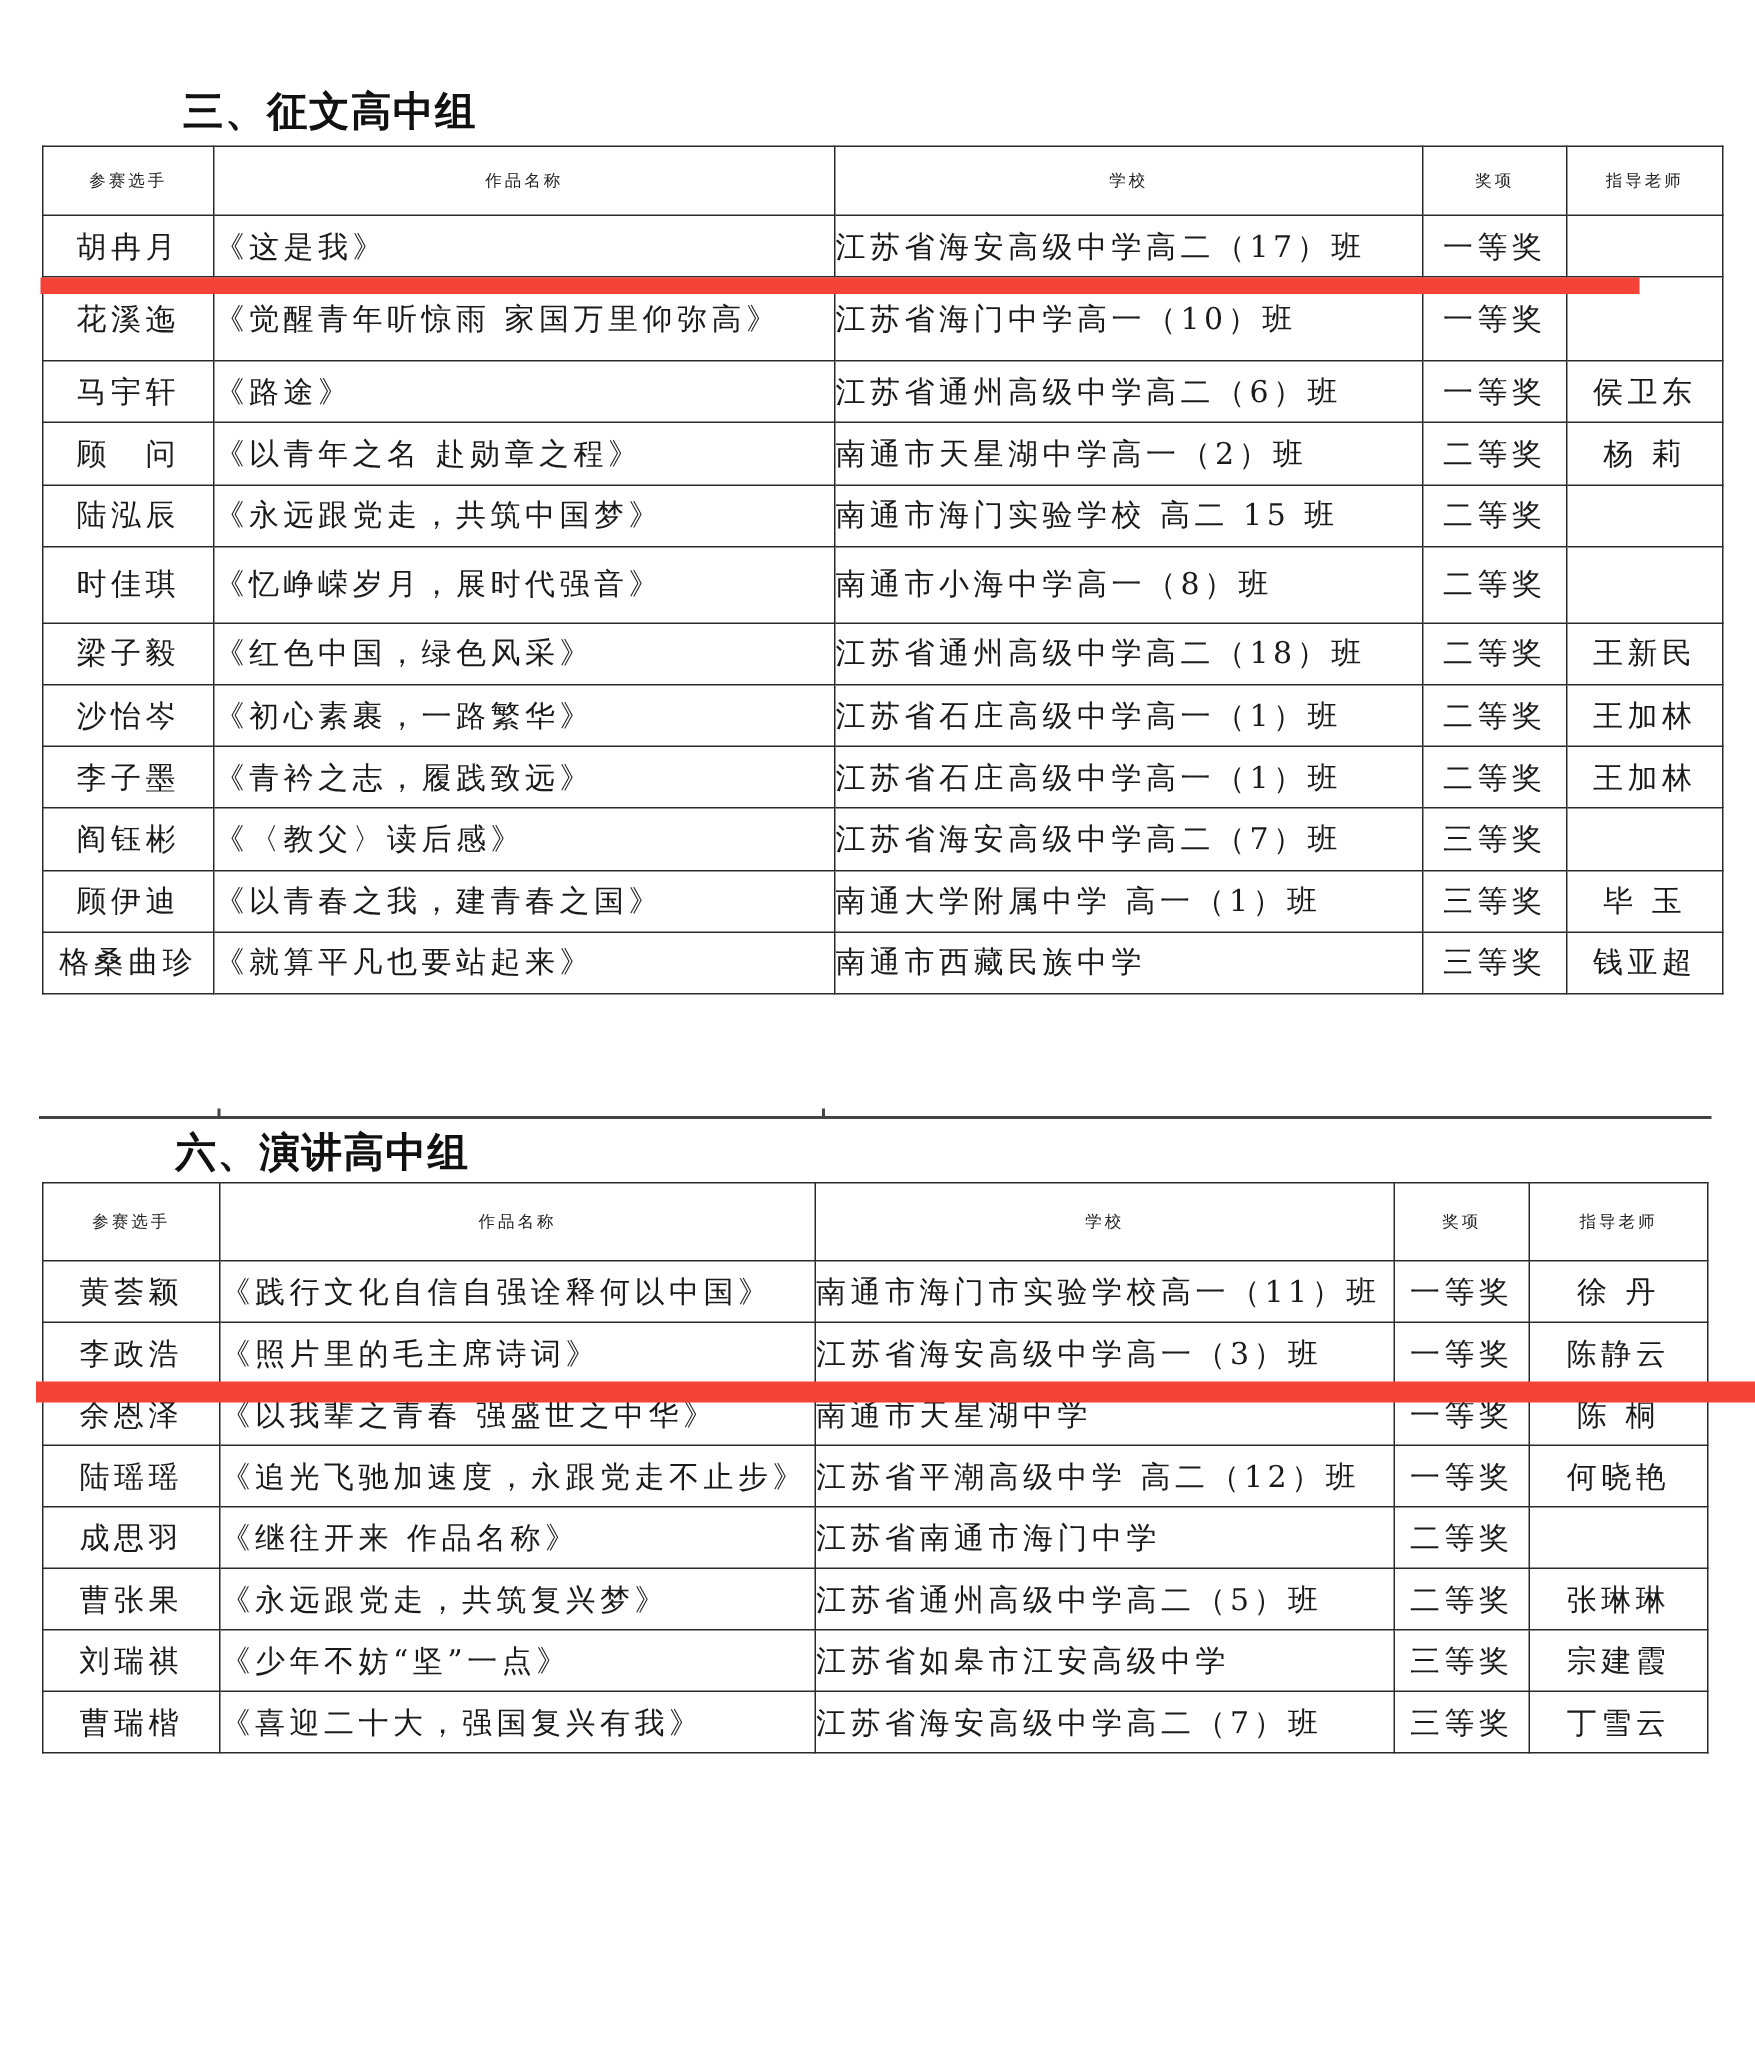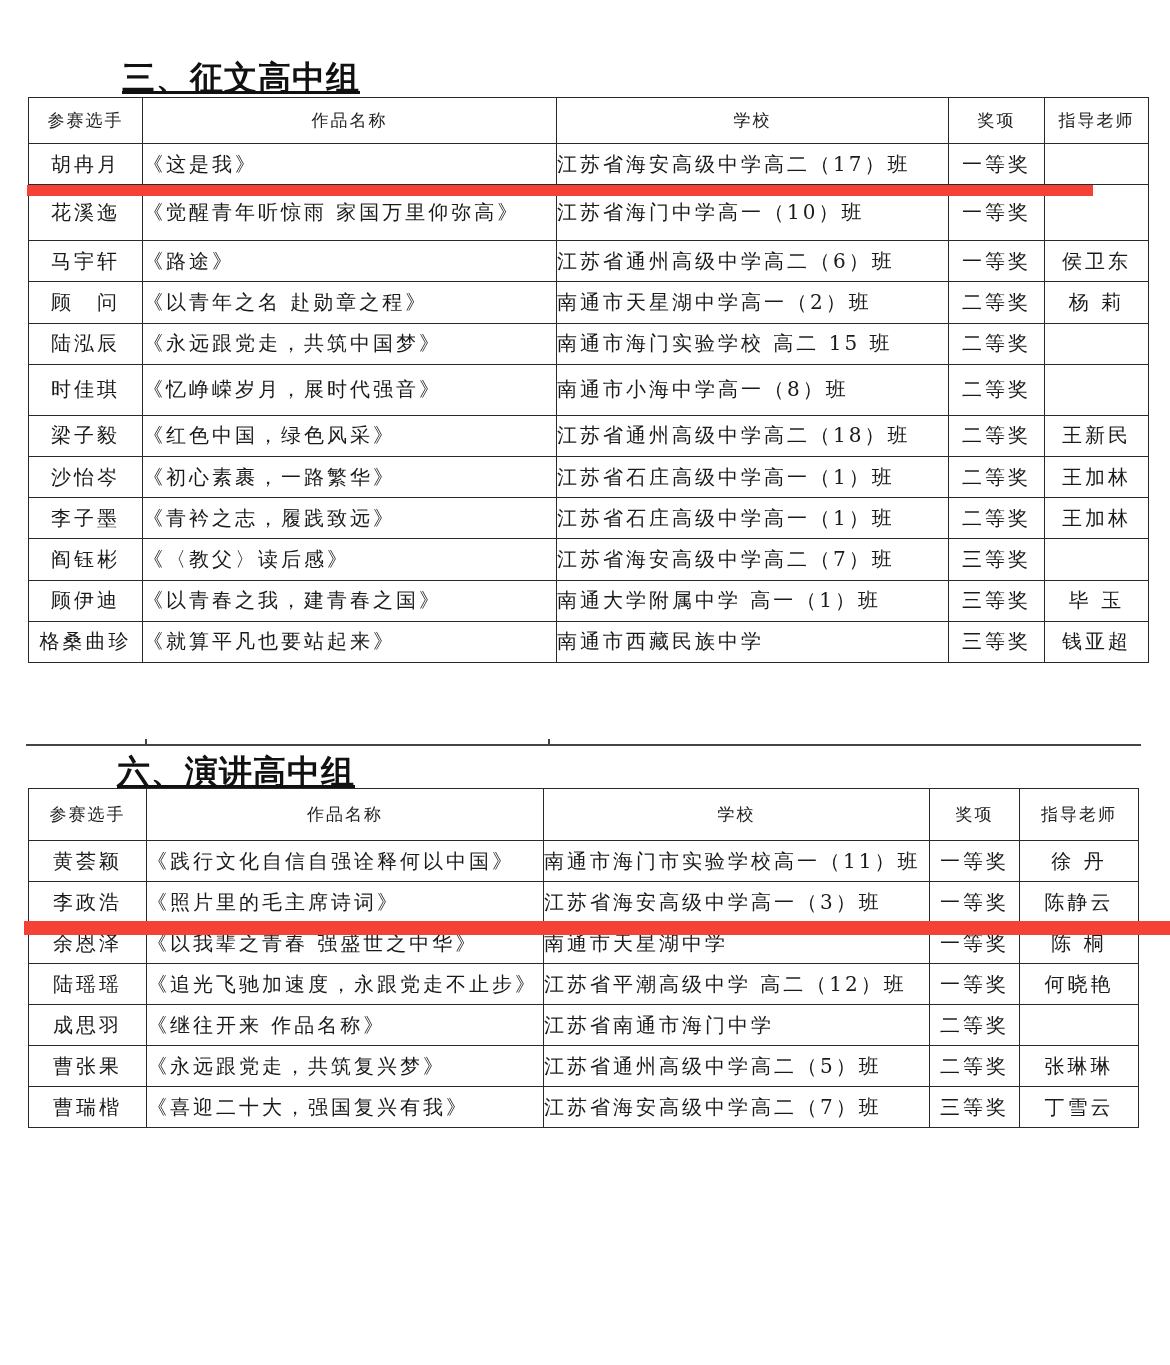--- a/index.html
+++ b/index.html
@@ -4,38 +4,37 @@
 <style>
   html, body { margin: 0; padding: 0; background: #ffffff; }
   body {
     width: 1170px; height: 1365px; position: relative; overflow: hidden;
     font-family: "DejaVu Serif", "Liberation Serif", serif;
     color: #1a1a1a;
   }
   .section-title {
     position: absolute;
     font-family: "DejaVu Sans", "Liberation Sans", sans-serif;
-    font-size: 33px; font-weight: bold; color: #111;
+    font-size: 27px; font-weight: bold; color: #111;
     letter-spacing: 1px;
-    text-decoration: underline;
   }
   table.award {
     position: absolute;
     border-collapse: collapse;
     table-layout: fixed;
   }
   table.award td, table.award th {
     border: 1.6px solid #2a2a2a;
     padding: 0;
     font-weight: normal;
     white-space: nowrap;
     overflow: hidden;
   }
   table.award th {
-    font-size: 17px; color: #222; letter-spacing: 2px; text-align: center;
+    font-size: 11px; color: #222; letter-spacing: 2px; text-align: center;
   }
   table.award td {
     font-size: 20px; letter-spacing: 3px;
   }
   td.c-name, td.c-award, td.c-teacher { text-align: center; }
   td.c-title, td.c-school { text-align: left; padding-left: 12px; }
   td.c-name { letter-spacing: 4px; }
   .red-mark {
     position: absolute; background: #f44336; height: 12px;
   }
@@ -218,20 +217,27 @@
         <td class="c-teacher"></td>
       </tr>
       <tr style="height: 41px;">
         <td class="c-name">曹张果</td>
         <td class="c-title">《永远跟党走，共筑复兴梦》</td>
         <td class="c-school">江苏省通州高级中学高二（5）班</td>
         <td class="c-award">二等奖</td>
         <td class="c-teacher">张琳琳</td>
       </tr>
       <tr style="height: 41px;">
+        <td class="c-name">刘瑞祺</td>
+        <td class="c-title">《少年不妨“坚”一点》</td>
+        <td class="c-school">江苏省如皋市江安高级中学</td>
+        <td class="c-award">三等奖</td>
+        <td class="c-teacher">宗建霞</td>
+      </tr>
+      <tr style="height: 41px;">
         <td class="c-name">曹瑞楷</td>
         <td class="c-title">《喜迎二十大，强国复兴有我》</td>
         <td class="c-school">江苏省海安高级中学高二（7）班</td>
         <td class="c-award">三等奖</td>
         <td class="c-teacher">丁雪云</td>
       </tr>
     </tbody>
 </table>
 
 <div class="red-mark" style="left: 24px; top: 921px; width: 1146px; height: 14px; background: rgb(244, 67, 54);"></div>

